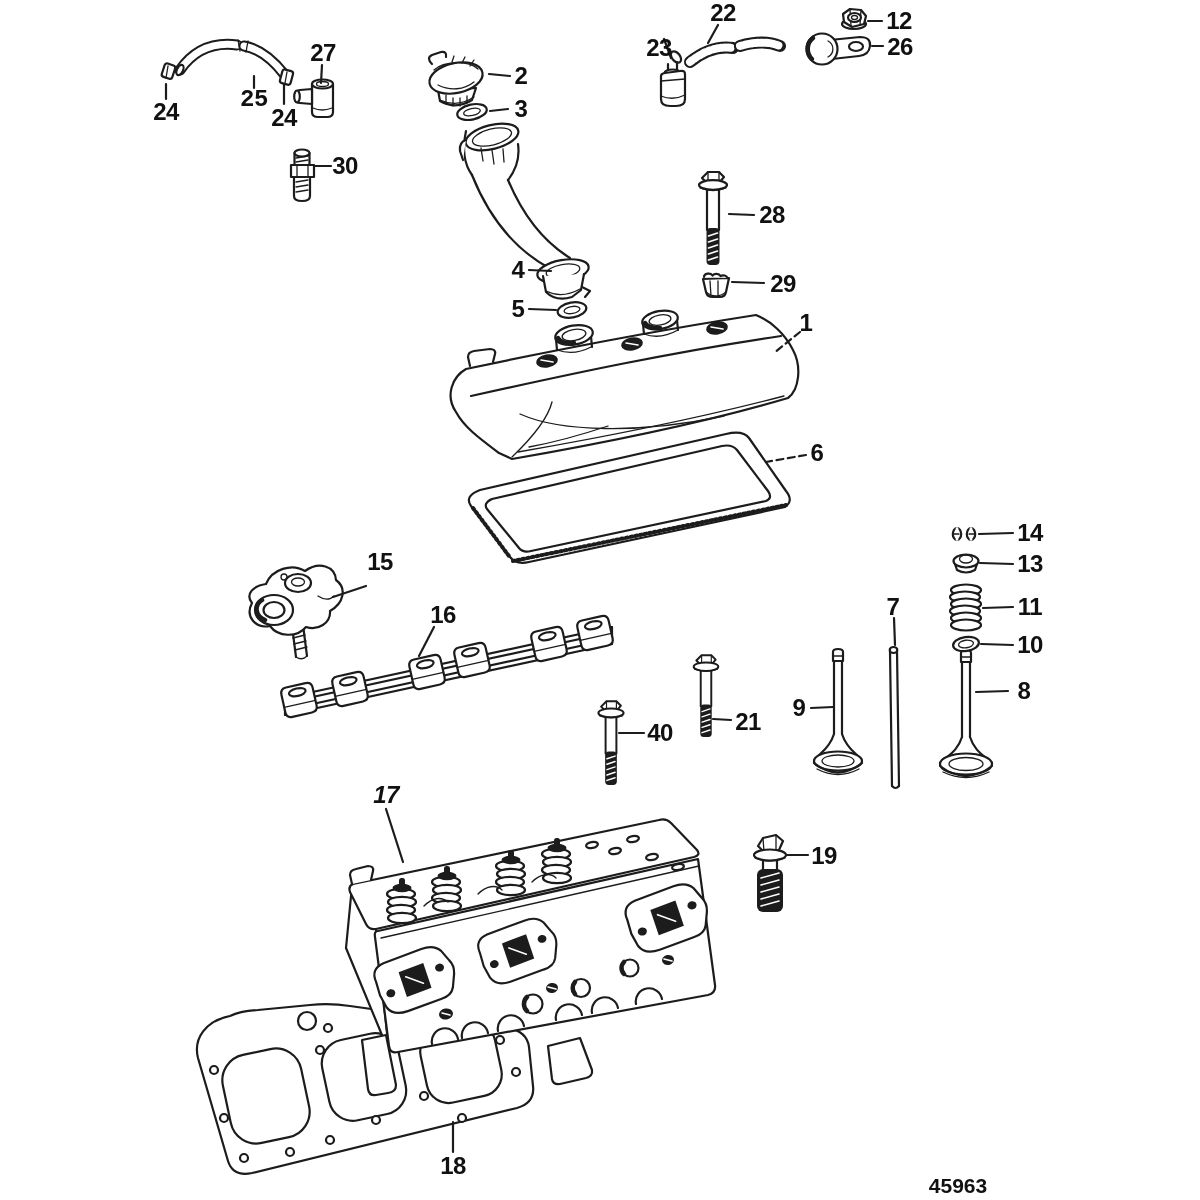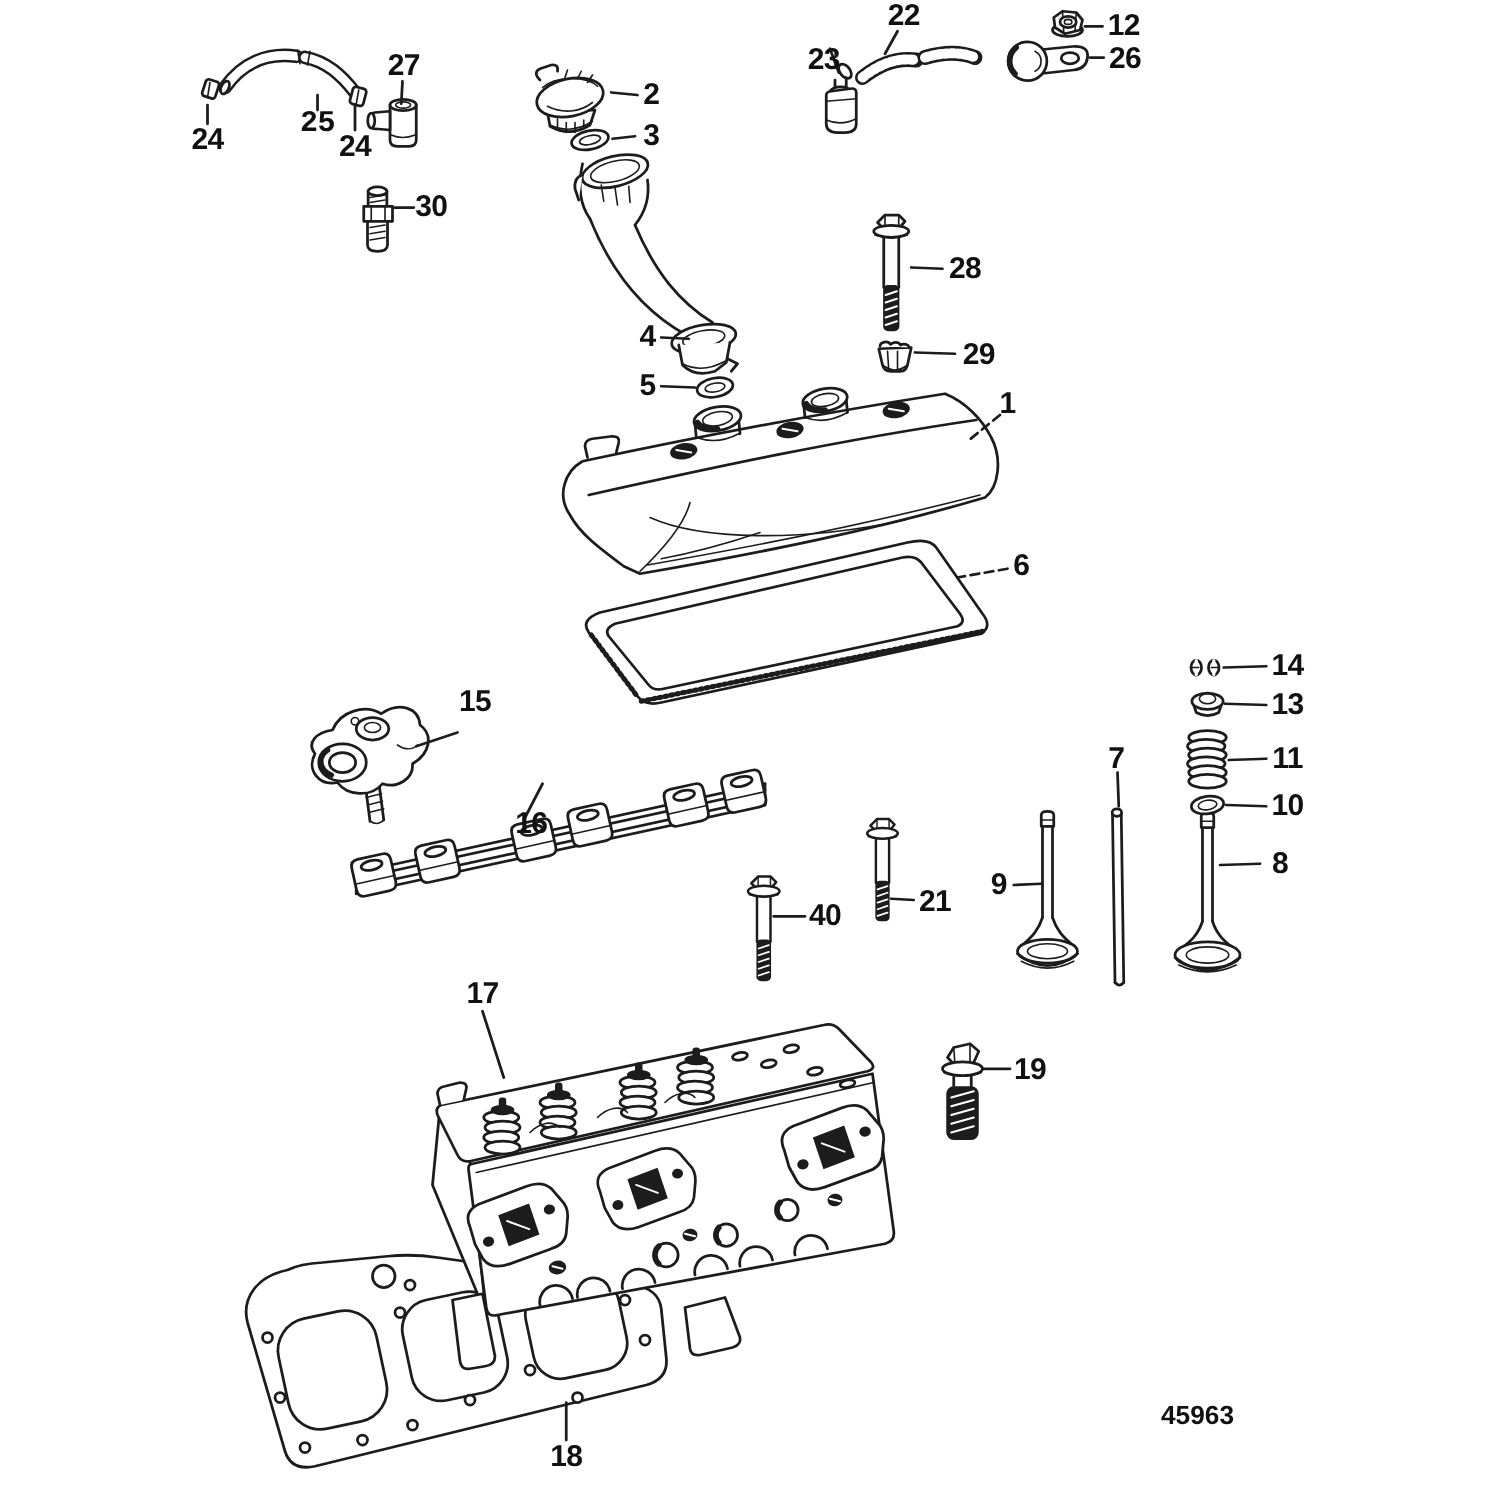--- a/index.html
+++ b/index.html
@@ -20,21 +20,21 @@
   #art .corru{stroke-width:12;}
   #art .corru2{stroke:#ffffff;stroke-width:8;stroke-dasharray:2.6 2.6;}
   #art .hatchline{stroke-width:4;stroke-dasharray:1.8 3;}
   #art .patbg{fill:#ffffff;stroke:none;}
   #art .pat{fill:#2a2a2a;stroke:none;}
   .leader{stroke:#1c1c1c;stroke-width:1.7;fill:none;}
   .leader.dashed{stroke-dasharray:7 4.5;}
   .callout{position:absolute;transform:translate(-50%,-50%);
     font-weight:700;font-size:24px;letter-spacing:-0.5px;color:#111111;
     font-family:"Liberation Sans",sans-serif;user-select:none;}
-  .drawing-number{position:absolute;left:958px;top:1133px;transform:translate(-50%,-50%);
+  .drawing-number{position:absolute;left:958px;top:1186px;transform:translate(-50%,-50%);
     font-weight:700;font-size:21px;color:#111111;}
 </style>
 </head>
 <body>
 
 <div class="stage">
 
 <svg id="art" width="1200" height="1200" viewBox="0 0 1200 1200" xmlns="http://www.w3.org/2000/svg">
 
   <defs>
@@ -413,22 +413,22 @@
       <div class="callout" style="left: 817px; top: 453px;">6</div>
       <div class="callout" style="left: 893px; top: 607px;">7</div>
       <div class="callout" style="left: 1024px; top: 691px;">8</div>
       <div class="callout" style="left: 799px; top: 708px;">9</div>
       <div class="callout" style="left: 1030px; top: 645px;">10</div>
       <div class="callout" style="left: 1030px; top: 607px; text-align: right;">11</div>
       <div class="callout" style="left: 899px; top: 21px;">12</div>
       <div class="callout" style="left: 1030px; top: 564px;">13</div>
       <div class="callout" style="left: 1030px; top: 533px;">14</div>
       <div class="callout" style="left: 380px; top: 562px;">15</div>
-      <div class="callout" style="left: 425px; top: 615px; margin-top: 44px;">16</div>
-      <div class="callout" style="left: 386px; top: 795px;">17</div>
+      <div class="callout" style="left: 443px; top: 615px;">16</div>
+      <div class="callout" style="left: 386px; top: 795px; font-style: italic;">17</div>
       <div class="callout" style="left: 453px; top: 1166px;">18</div>
       <div class="callout" style="left: 824px; top: 856px;">19</div>
       <div class="callout" style="left: 660px; top: 733px;">40</div>
       <div class="callout" style="left: 748px; top: 722px;">21</div>
       <div class="callout" style="left: 723px; top: 13px;">22</div>
       <div class="callout" style="left: 659px; top: 28px; margin-top: 20px;">23</div>
       <div class="callout" style="left: 166px; top: 112px;">24</div>
       <div class="callout" style="left: 284px; top: 118px;">24</div>
       <div class="callout" style="left: 254px; top: 99px; font-family: Liberation Mono, monospace;">25</div>
       <div class="callout" style="left: 900px; top: 47px;">26</div>

